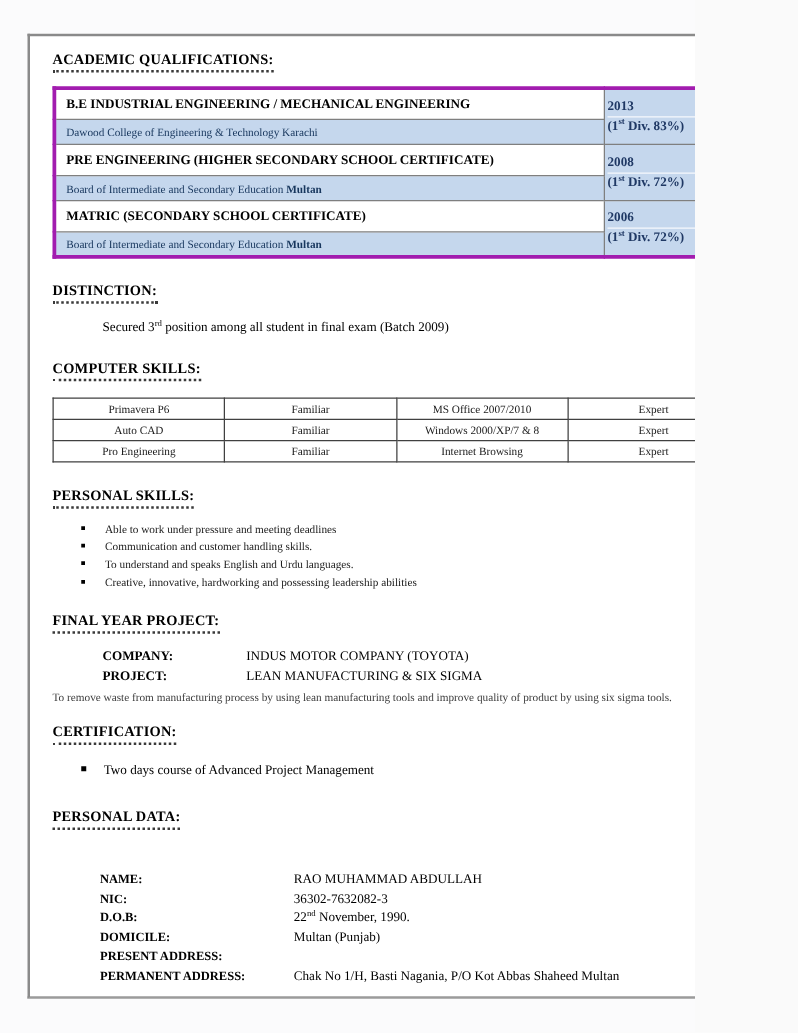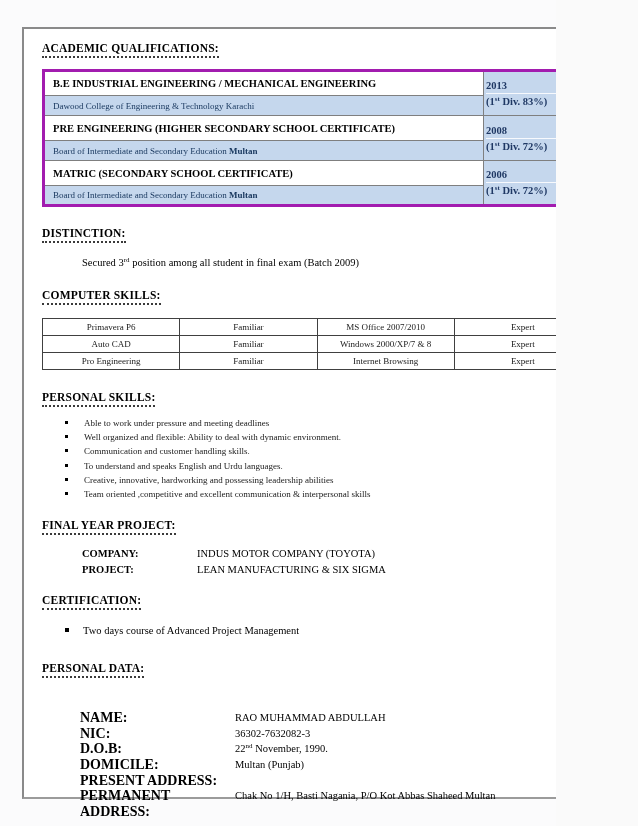--- a/index.html
+++ b/index.html
@@ -60,21 +60,21 @@
   .bullet-row.big .sq{width:4px;height:4px;flex-basis:4px;margin-right:14px;}
 
   .kv-block{margin-top:11px;}
   .kv-row{display:flex;margin-left:40px;line-height:16px;}
   .kv-label{font-weight:bold;font-size:10.5px;width:115px;flex:0 0 115px;}
   .kv-value{font-size:10.5px;}
   .fyp-desc{margin-top:3px;font-size:9px;line-height:11.2px;color:#3d3d3d;width:554px;}
 
   .pd-block{margin-top:32px;}
   .pd-row{display:flex;margin-left:38px;line-height:15.6px;}
-  .pd-label{font-weight:bold;font-size:14px;width:155px;flex:0 0 155px;}
+  .pd-label{font-weight:bold;font-size:10px;width:155px;flex:0 0 155px;}
   .pd-value{font-size:10.5px;}
 
   .mt-acad{margin-top:3px;}
   .mt-dist{margin-top:16px;}
   .mt-comp{margin-top:15px;}
   .mt-pers{margin-top:17px;}
   .mt-fyp{margin-top:14px;}
   .mt-cert{margin-top:12px;}
   .mt-pdata{margin-top:19px;font-family:Liberation Serif, serif;}
 </style>
@@ -159,53 +159,46 @@
     <div class="sec-heading mt-pers">
       <span class="hd">PERSONAL SKILLS:</span>
     </div>
     <div class="bullet-list">
       <div class="bullet-row">
           <span class="sq"></span>
           <span class="bullet-text">Able to work under pressure and meeting deadlines</span>
         </div>
       <div class="bullet-row">
           <span class="sq"></span>
-          <span class="bullet-text">Well organized and flexible: Ability to deal with dynamic environment.</span>
-        </div>
-      <div class="bullet-row">
-          <span class="sq"></span>
           <span class="bullet-text">Communication and customer handling skills.</span>
         </div>
       <div class="bullet-row">
           <span class="sq"></span>
           <span class="bullet-text">To understand and speaks English and Urdu languages.</span>
         </div>
       <div class="bullet-row">
           <span class="sq"></span>
           <span class="bullet-text">Creative, innovative, hardworking and possessing leadership abilities</span>
-        </div>
-      <div class="bullet-row">
-          <span class="sq"></span>
-          <span class="bullet-text">Team oriented ,competitive and excellent communication &amp; interpersonal skills</span>
         </div>
     </div>
 
     <div class="sec-heading mt-fyp">
       <span class="hd">FINAL YEAR PROJECT:</span>
     </div>
     <div class="kv-block">
       <div class="kv-row">
         <span class="kv-label">COMPANY:</span>
         <span class="kv-value">INDUS MOTOR COMPANY (TOYOTA)</span>
       </div>
       <div class="kv-row">
         <span class="kv-label">PROJECT:</span>
         <span class="kv-value">LEAN MANUFACTURING &amp; SIX SIGMA</span>
       </div>
     </div>
+    <div class="fyp-desc">To remove waste from manufacturing process by using lean manufacturing tools and improve quality of product by using six sigma tools.</div>
 
     <div class="sec-heading mt-cert">
       <span class="hd">CERTIFICATION:</span>
     </div>
     <div class="bullet-row big">
       <span class="sq"></span>
       <span class="bullet-text">Two days course of Advanced Project Management</span>
     </div>
 
     <div class="sec-heading mt-pdata">

